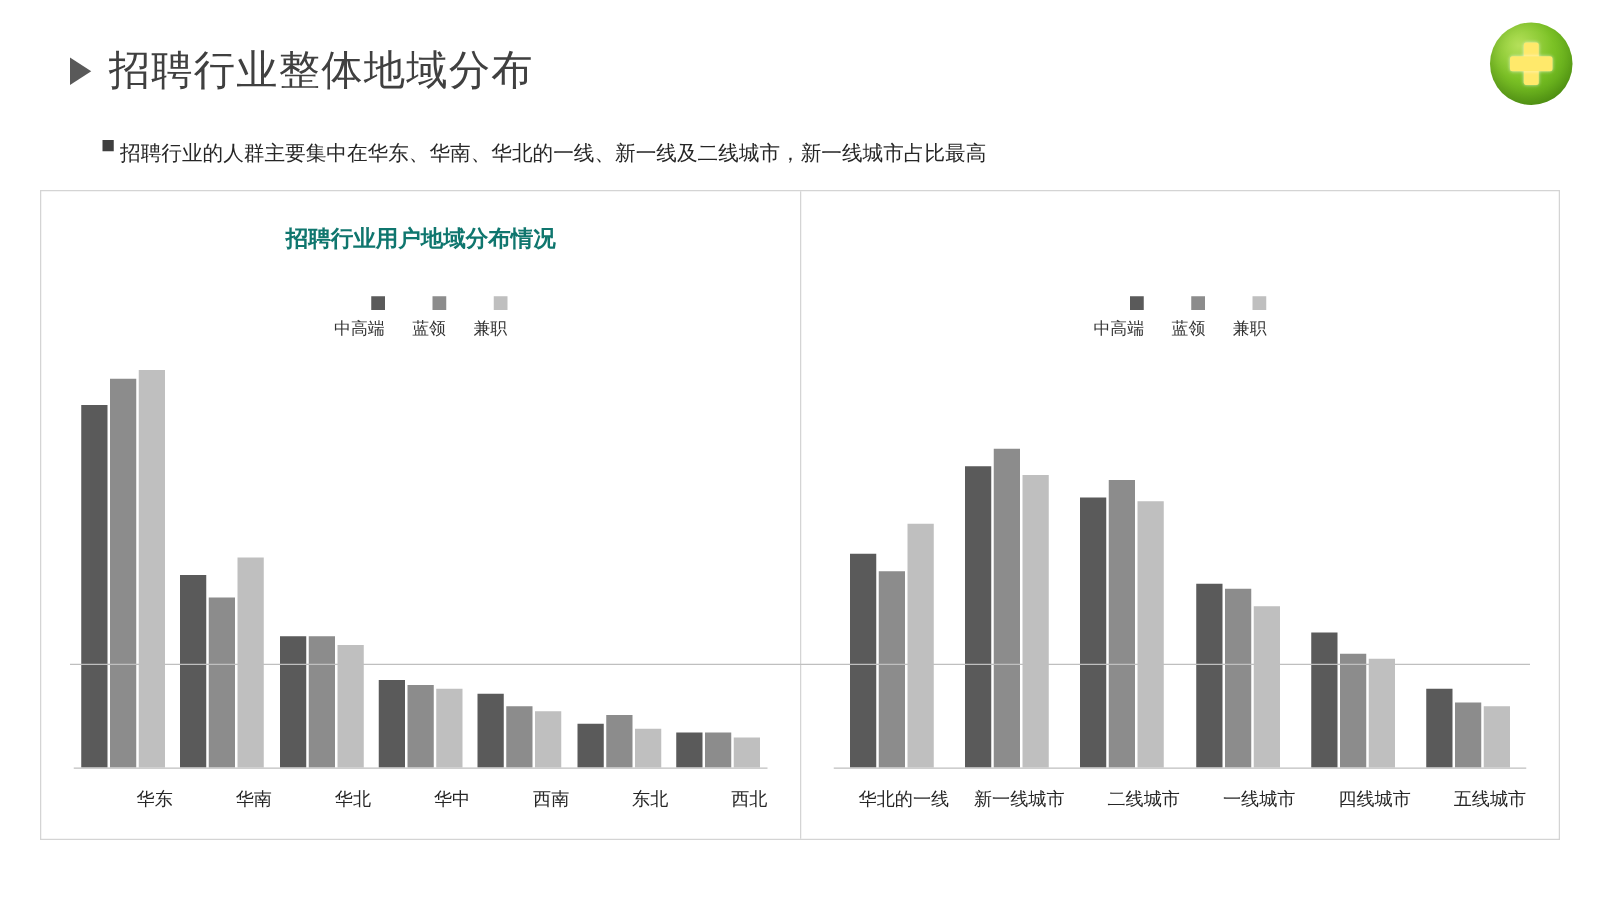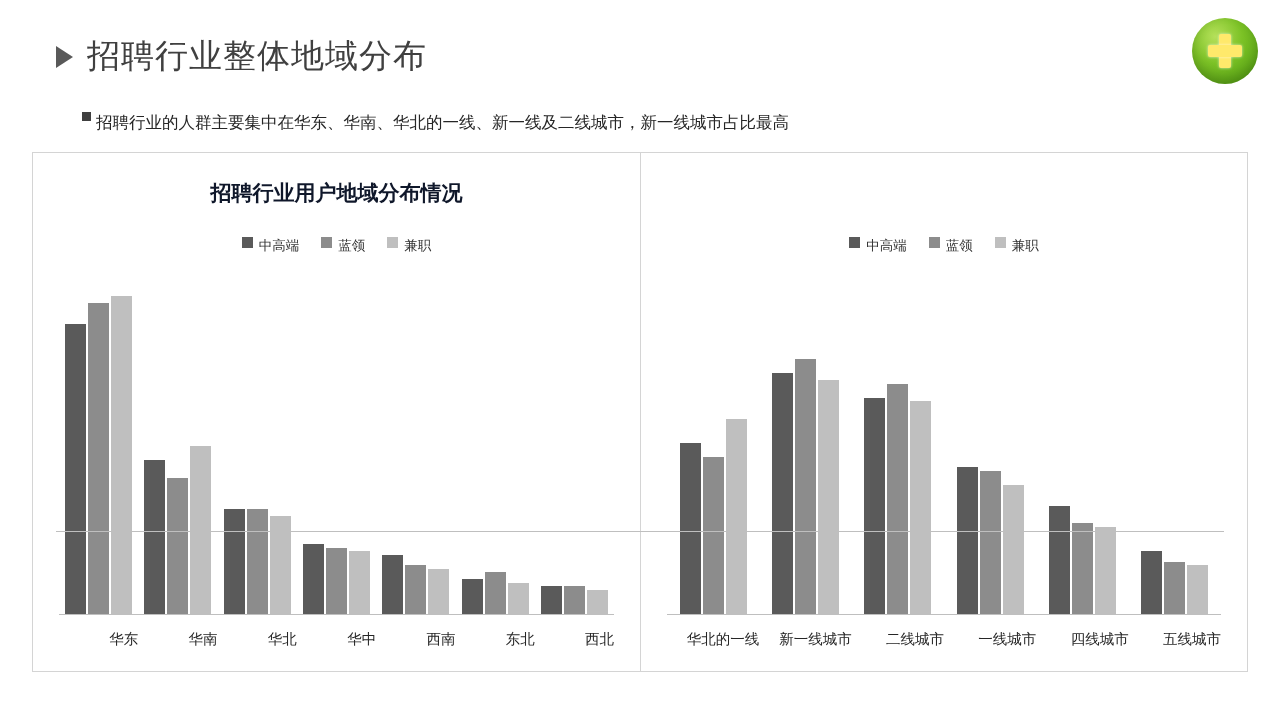--- a/index.html
+++ b/index.html
@@ -76,32 +76,32 @@
     position: relative;
     flex: 1 1 50%;
     height: 100%;
   }
   .panel + .panel { border-left: 1px solid #d4d4d4; }
 
   .panel-title {
     position: absolute;
     top: 26px; left: 0; right: 0;
     text-align: center;
-    font-size: 21px;
+    font-size: 18px;
     font-weight: bold;
-    color: #0f172a;
+    color: #0f766e;
   }
 
   .legend {
     position: absolute;
     top: 84px; left: 0; right: 0;
     display: flex; justify-content: center; gap: 22px;
     font-size: 13.5px; color: #333;
   }
-  .legend-item { display: flex; align-items: flex-start; gap: 6px; }
+  .legend-item { display: flex; align-items: flex-end; gap: 6px; flex-direction: column; }
   .legend-swatch { width: 11px; height: 11px; display: inline-block; }
 
   
   .plot {
     position: absolute;
     left: 26px; right: 26px;
     top: 112px;
     bottom: 56px;
   }
   .axis-line {

